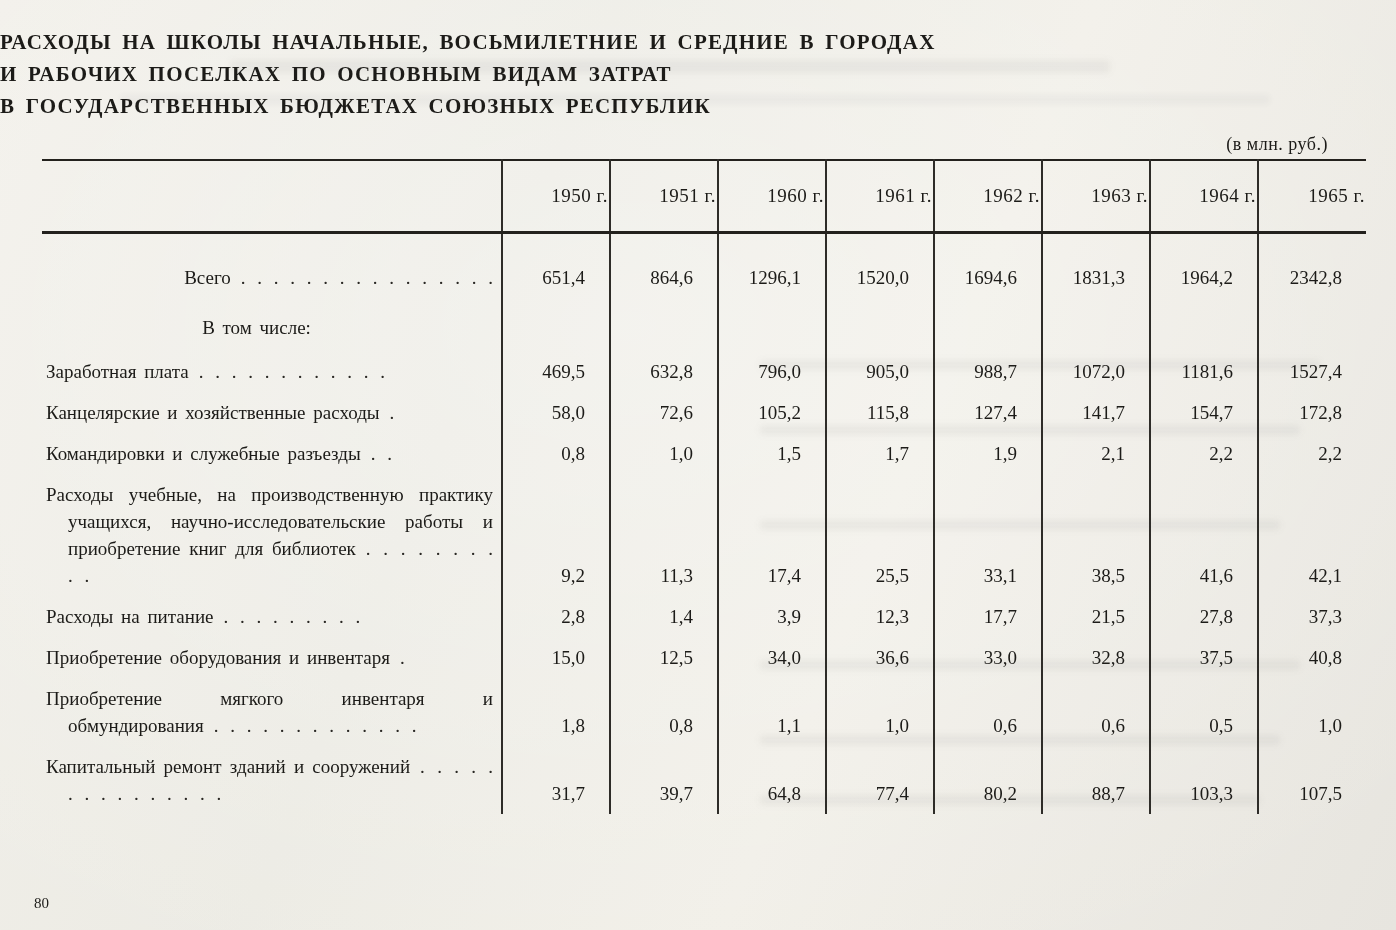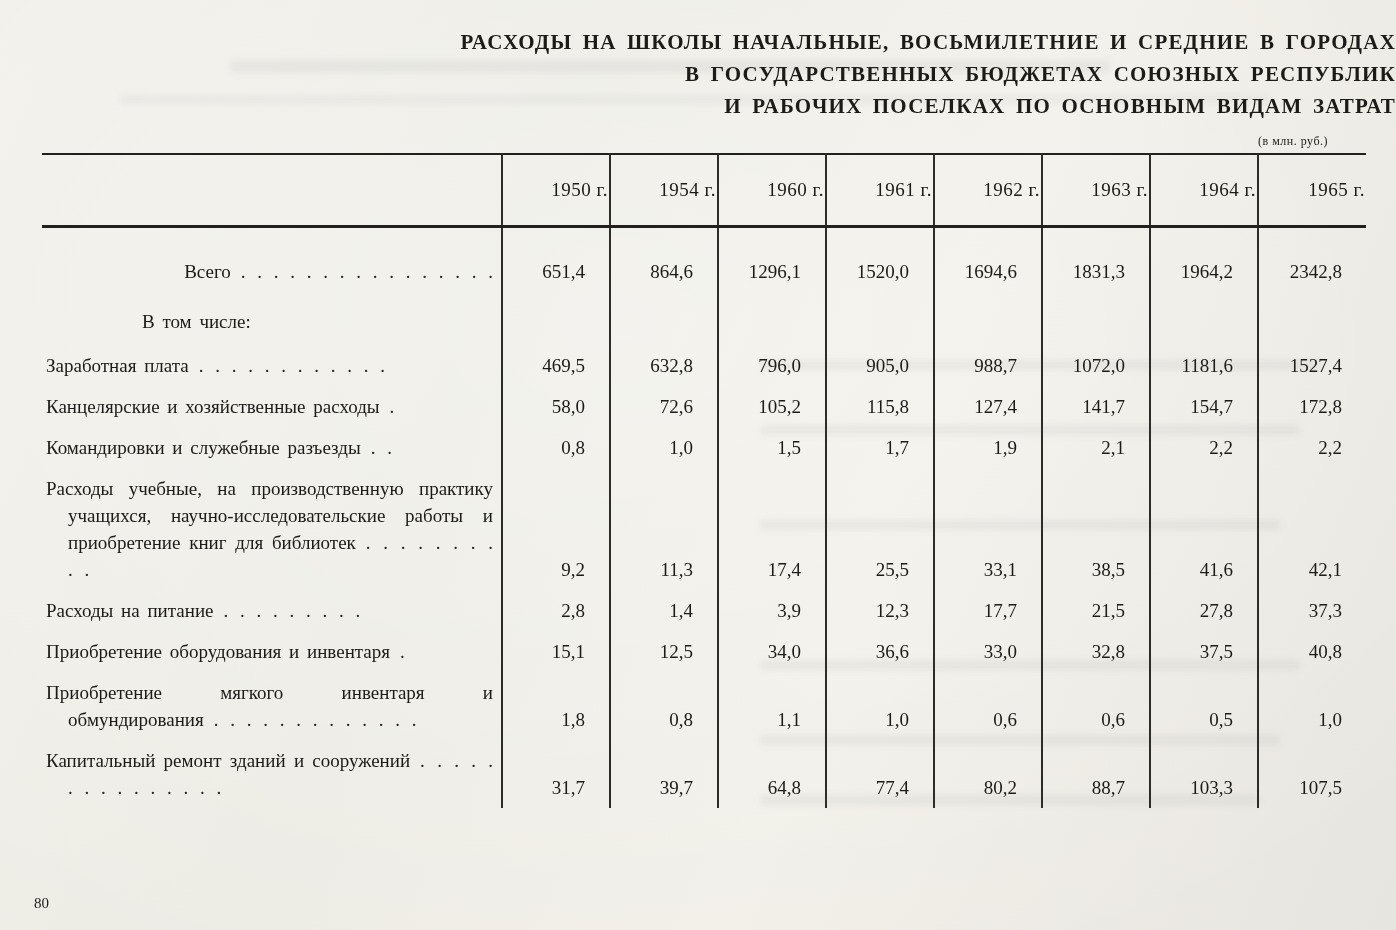--- a/index.html
+++ b/index.html
@@ -27,30 +27,30 @@
   .g2 { left: 120px; top: 95px;  width: 1150px; height: 9px; opacity:.8; }
   .g3 { left: 760px; top: 360px; width: 560px; height: 10px; }
   .g4 { left: 760px; top: 425px; width: 540px; height: 10px; }
   .g5 { left: 760px; top: 520px; width: 520px; height: 10px; }
   .g6 { left: 760px; top: 660px; width: 540px; height: 10px; }
   .g7 { left: 760px; top: 735px; width: 520px; height: 10px; }
   .g8 { left: 760px; top: 795px; width: 500px; height: 10px; }
 
   .title-block {
     padding-top: 26px;
-    text-align: right;
+    text-align: left;
     font-weight: bold;
     font-size: 21px;
     line-height: 32px;
     letter-spacing: 1.2px;
     word-spacing: 4px;
   }
   .units-note {
     text-align: right;
-    font-size: 12px;
+    font-size: 18px;
     padding: 12px 68px 4px 0;
     letter-spacing: 0.5px;
   }
 
   table.stat {
     border-collapse: collapse;
     table-layout: fixed;
     width: 1322px;
     margin-left: 42px;
     border-top: 2px solid #23211d;
@@ -83,21 +83,21 @@
     padding: 7px 24px 9px 2px;
     font-size: 19px;
   }
   .dots {
     word-spacing: 7px;
     margin-left: 10px;
     color: #2a2824;
   }
   tr.first-row td { padding-top: 30px; text-align: right; }
   tr.subheader-row .label-cell {
-    text-align: left;
+    text-align: center;
     text-indent: 0;
     padding: 16px 120px 10px 100px;
   }
 
   .page-number {
     position: absolute;
     left: 34px;
     bottom: 18px;
     font-size: 15px;
   }
@@ -111,43 +111,43 @@
   <div class="ghost g2"></div>
   <div class="ghost g3"></div>
   <div class="ghost g4"></div>
   <div class="ghost g5"></div>
   <div class="ghost g6"></div>
   <div class="ghost g7"></div>
   <div class="ghost g8"></div>
 
   <div class="title-block">
     <div>РАСХОДЫ НА ШКОЛЫ НАЧАЛЬНЫЕ, ВОСЬМИЛЕТНИЕ И СРЕДНИЕ В ГОРОДАХ</div>
+    <div>И РАБОЧИХ ПОСЕЛКАХ ПО ОСНОВНЫМ ВИДАМ ЗАТРАТ</div>
     <div>В ГОСУДАРСТВЕННЫХ БЮДЖЕТАХ СОЮЗНЫХ РЕСПУБЛИК</div>
-    <div>И РАБОЧИХ ПОСЕЛКАХ ПО ОСНОВНЫМ ВИДАМ ЗАТРАТ</div>
   </div>
 
   <div class="units-note">(в млн. руб.)</div>
 
   <table class="stat">
     <colgroup>
       <col class="c-label">
       <col class="c-year">
         <col class="c-year">
         <col class="c-year">
         <col class="c-year">
       <col class="c-year">
         <col class="c-year">
         <col class="c-year">
         <col class="c-year">
     </colgroup>
     <thead>
       <tr>
         <th></th>
         <th class="vline">1950 г.</th>
-        <th class="vline">1954 г.</th>
+        <th class="vline">1951 г.</th>
         <th class="vline">1960 г.</th>
         <th class="vline">1961 г.</th>
         <th class="vline">1962 г.</th>
         <th class="vline">1963 г.</th>
         <th class="vline">1964 г.</th>
         <th class="vline">1965 г.</th>
       </tr>
     </thead>
     <tbody>
         <tr class="body-row first-row">
@@ -222,21 +222,21 @@
           <td class="value-cell vline">1,4</td>
           <td class="value-cell vline">3,9</td>
           <td class="value-cell vline">12,3</td>
           <td class="value-cell vline">17,7</td>
           <td class="value-cell vline">21,5</td>
           <td class="value-cell vline">27,8</td>
           <td class="value-cell vline">37,3</td>
         </tr>
         <tr class="body-row">
     <td class="label-cell"><span class="label-text">Приобретение оборудования и инвентаря</span><span class="dots">.</span></td>
-  <td class="value-cell vline">15,1</td>
+  <td class="value-cell vline">15,0</td>
           <td class="value-cell vline">12,5</td>
           <td class="value-cell vline">34,0</td>
           <td class="value-cell vline">36,6</td>
           <td class="value-cell vline">33,0</td>
           <td class="value-cell vline">32,8</td>
           <td class="value-cell vline">37,5</td>
           <td class="value-cell vline">40,8</td>
         </tr>
         <tr class="body-row">
     <td class="label-cell"><span class="label-text">Приобретение мягкого инвентаря и обмундирования</span><span class="dots">. . . . . . . . . . . . .</span></td>

